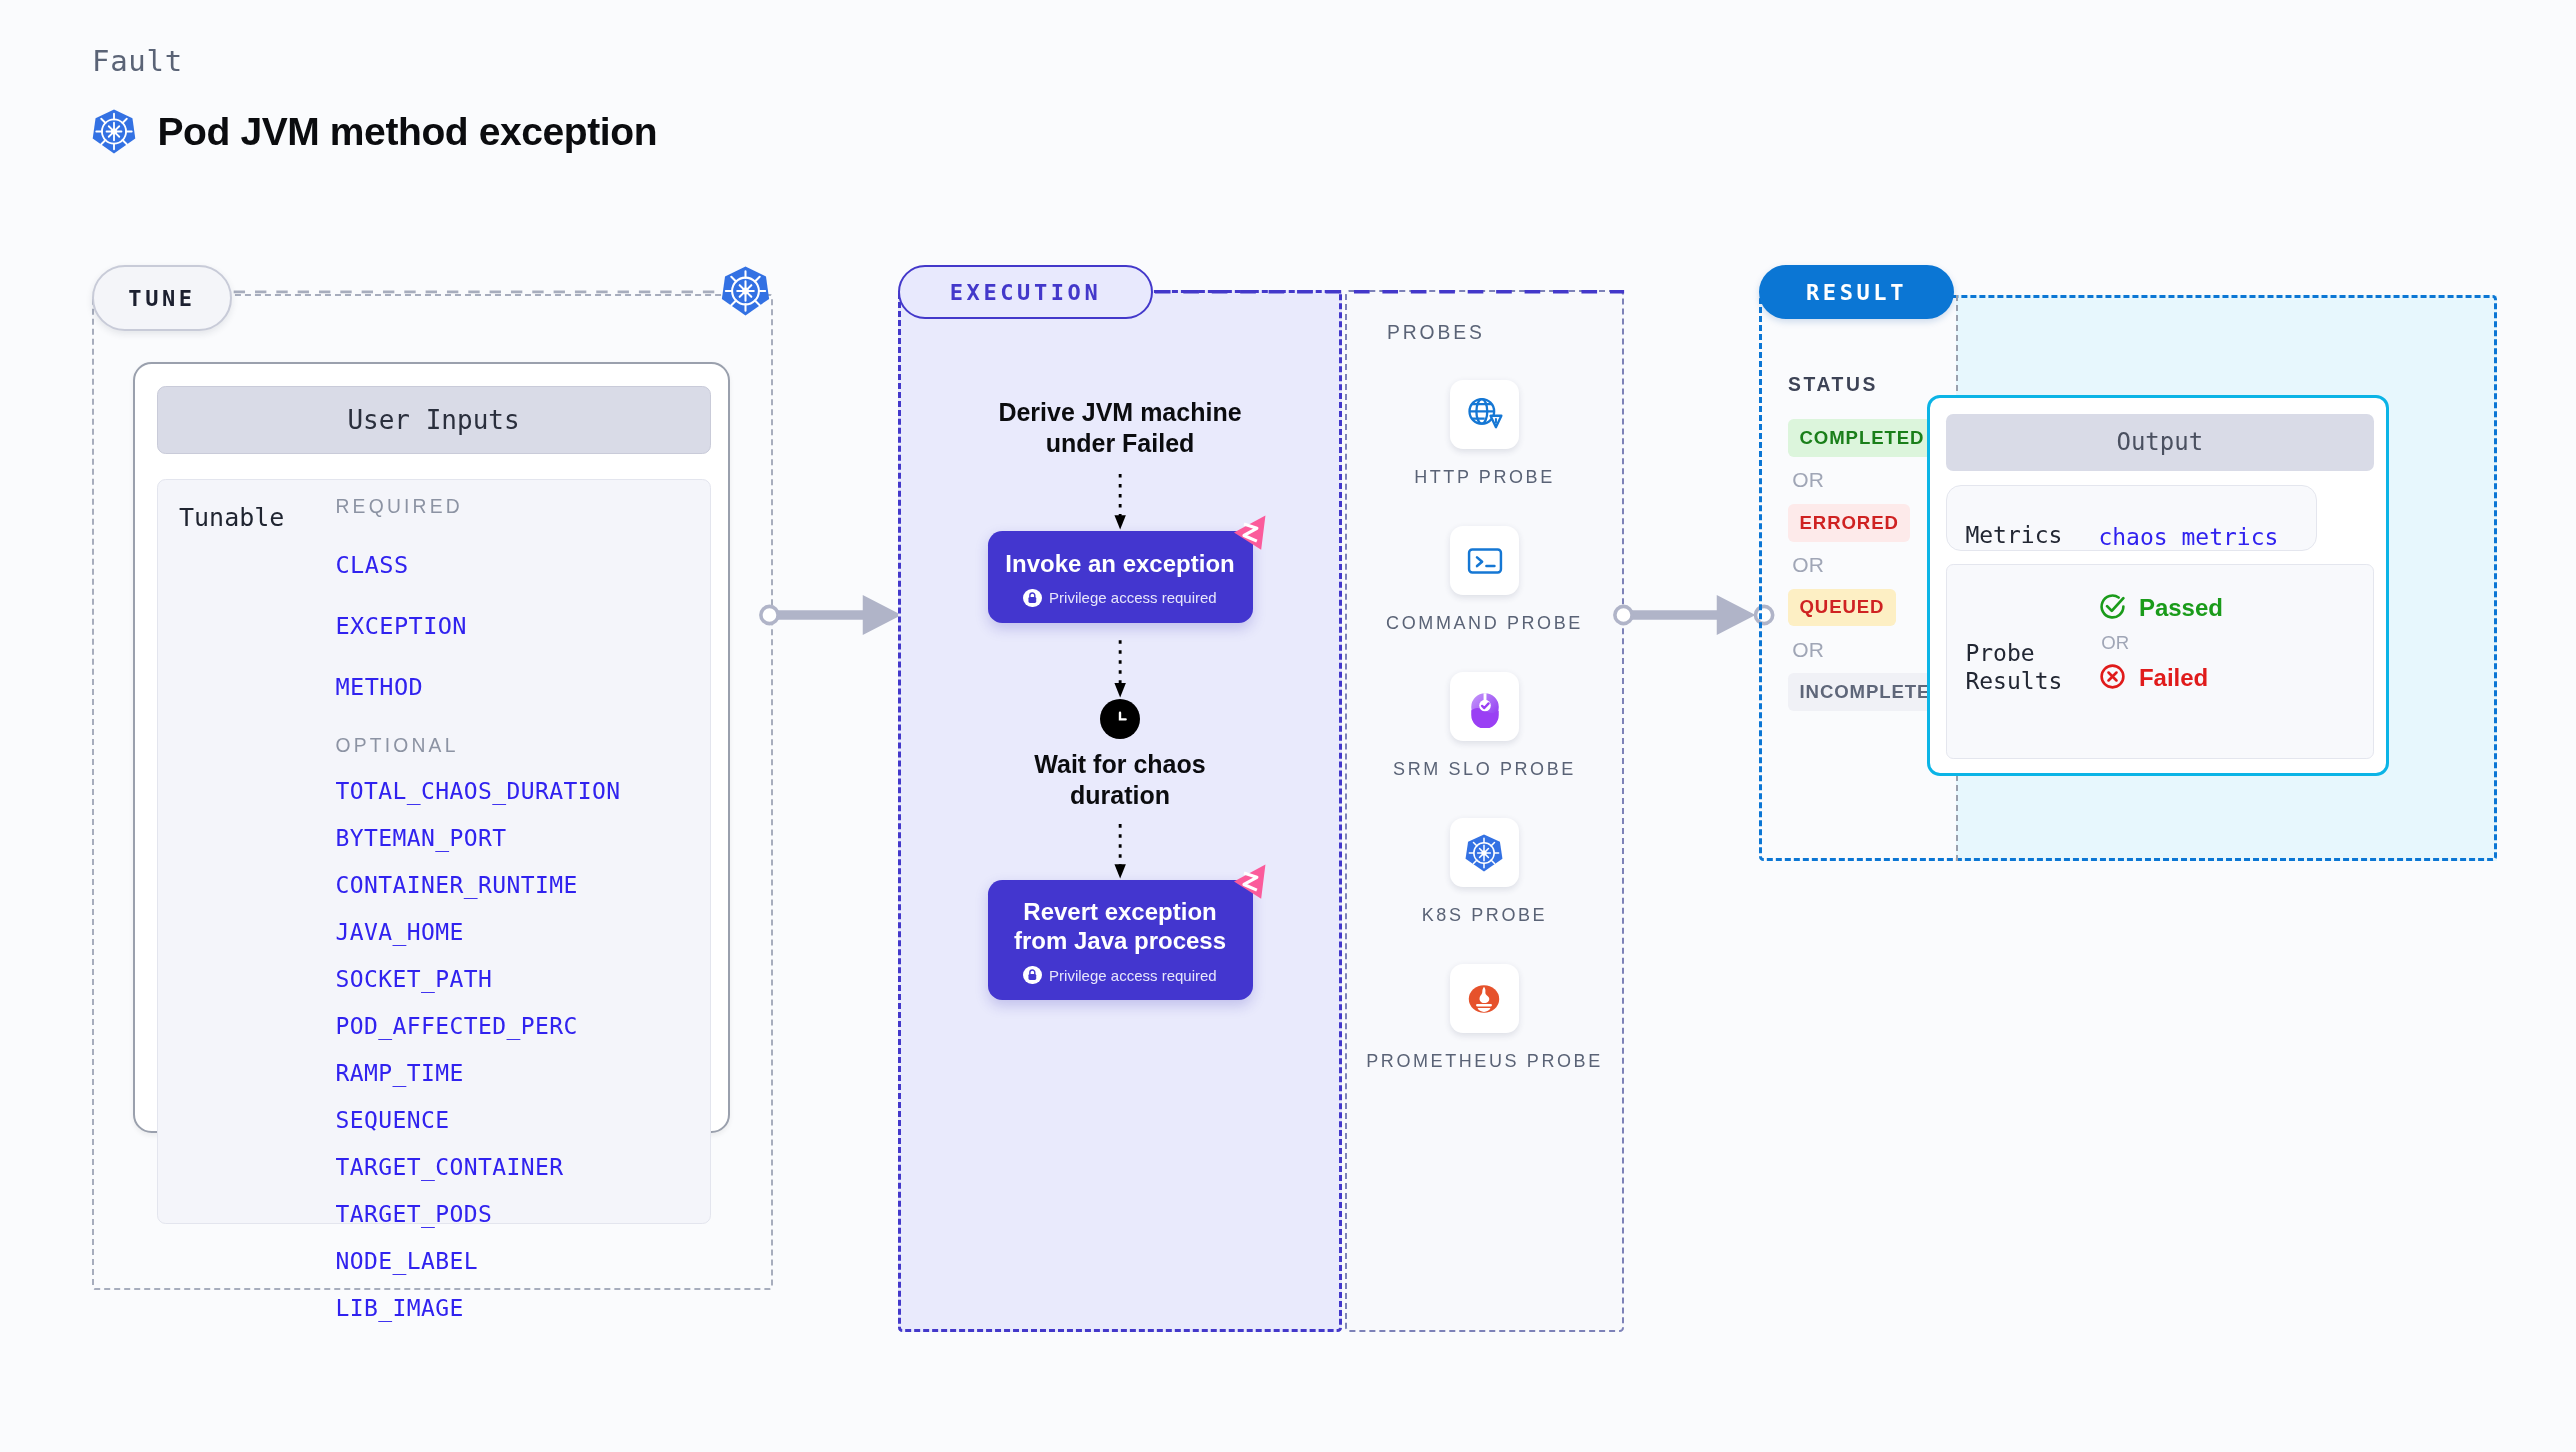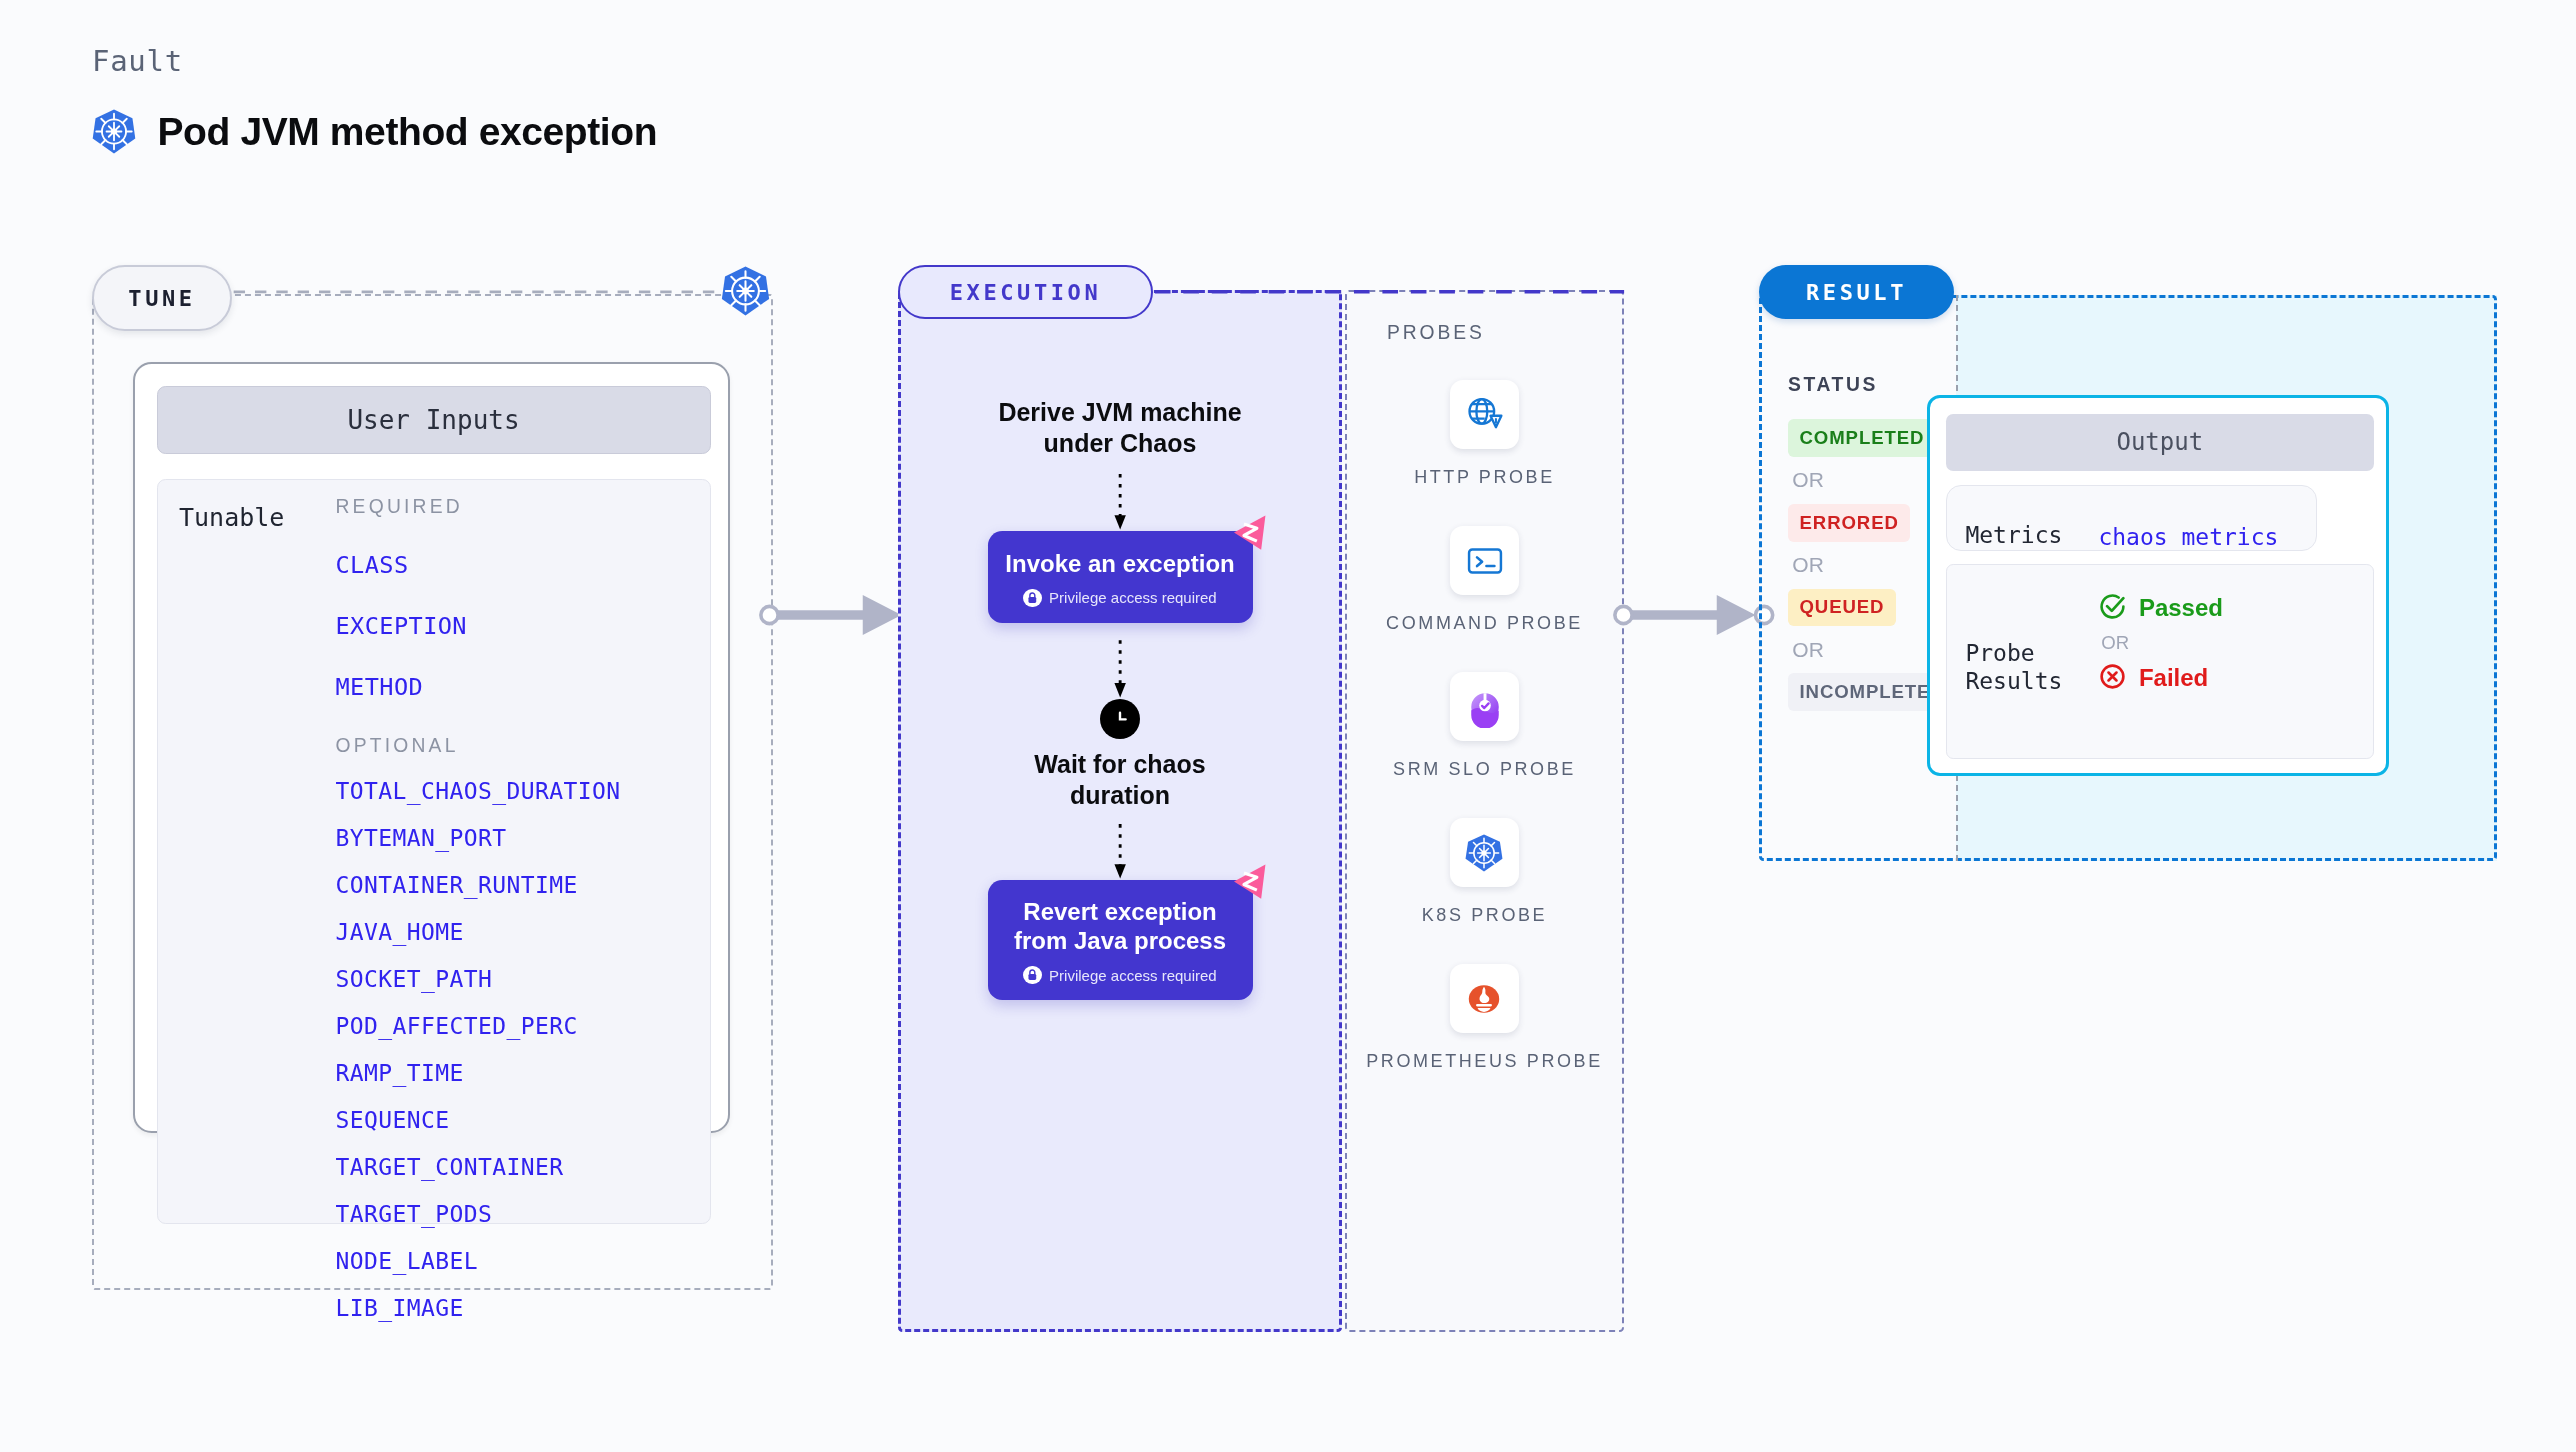--- a/index.html
+++ b/index.html
@@ -286,21 +286,21 @@
 <div class="pill pill-exec" style="left:898px; top:265px; width:255px; height:54px;">EXECUTION</div>
 
 <svg class="hconn" style="left:1153px; top:289px;" width="473" height="5.7" viewBox="0 0 660 8">
   <line x1="0" y1="4" x2="660" y2="4" stroke="#4338ca" stroke-width="5" stroke-dasharray="22 18"></line>
 </svg>
 
 <div id="probes-label">PROBES</div>
 
 <div id="exec-flow">
   <div class="step-text" style="margin-top:107px; white-space:pre-line;">Derive JVM machine
-under Chaos</div>
+under Failed</div>
 
   <div class="v-arrow" style="margin-top:15.8px;">
     <svg width="14.3" height="57" viewBox="0 0 20 80">
       <line x1="10" y1="0" x2="10" y2="60" stroke="#000" stroke-width="4" stroke-dasharray="5 9"></line>
       <polygon points="2,58 18,58 10,78" fill="#000"></polygon>
     </svg>
   </div>
 
   <div class="act-box">
     <span class="chaos-badge">

